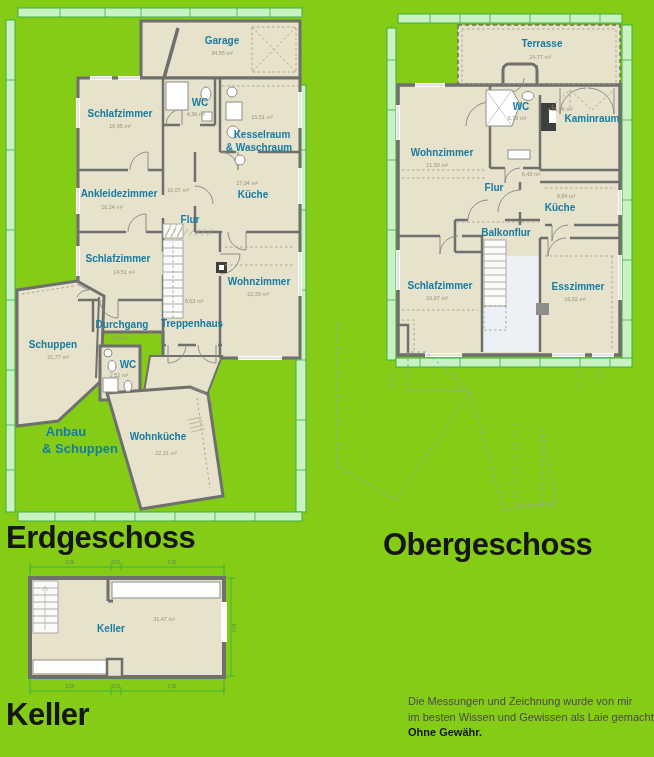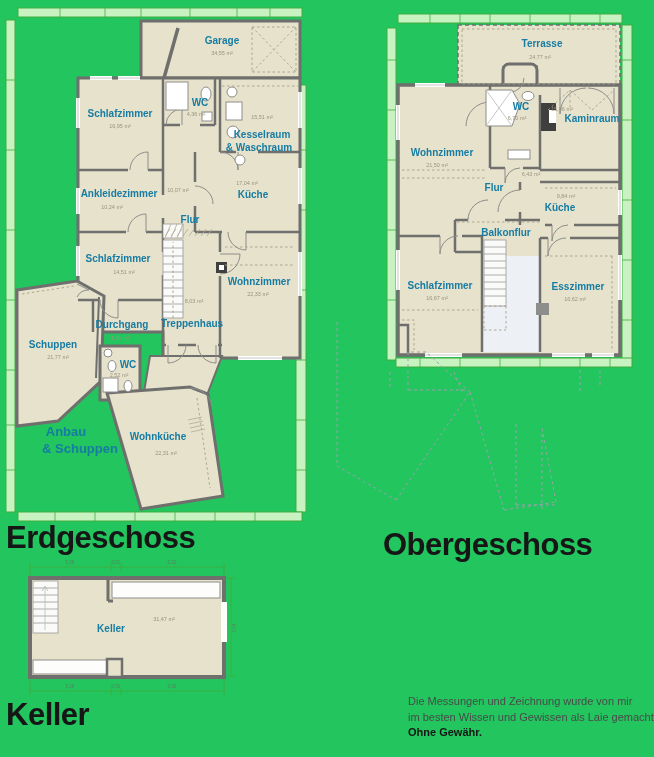--- a/index.html
+++ b/index.html
@@ -1,16 +1,16 @@
 <!DOCTYPE html>
 <html><head>
 <meta charset="utf-8">
 <style>
   html,body{margin:0;padding:0;background:#edf1f6;}
-  .stage{position:relative;width:654px;height:757px;background:#22c55e;overflow:hidden;
+  .stage{position:relative;width:654px;height:757px;background:#84cc16;overflow:hidden;
          font-family:"Liberation Sans",sans-serif;}
   .stage svg{position:absolute;left:0;top:0;}
   .floor{fill:#e7e2cb;stroke:#6f6f6d;}
   .void{fill:#edf1f6;stroke:none;}
   .white{fill:#fdfdfb;stroke:#8d8d8b;stroke-width:1;}
   .wall{stroke:#6f6f6d;fill:none;}
   .bar{fill:#c9f2c2;stroke:#3fae3f;stroke-width:1;}
   .tick{stroke:#3fae3f;stroke-width:.8;fill:none;}
   .win{stroke:#ffffff;stroke-width:4;fill:none;}
   .winc{stroke:#b9b9b7;stroke-width:.8;fill:none;}

